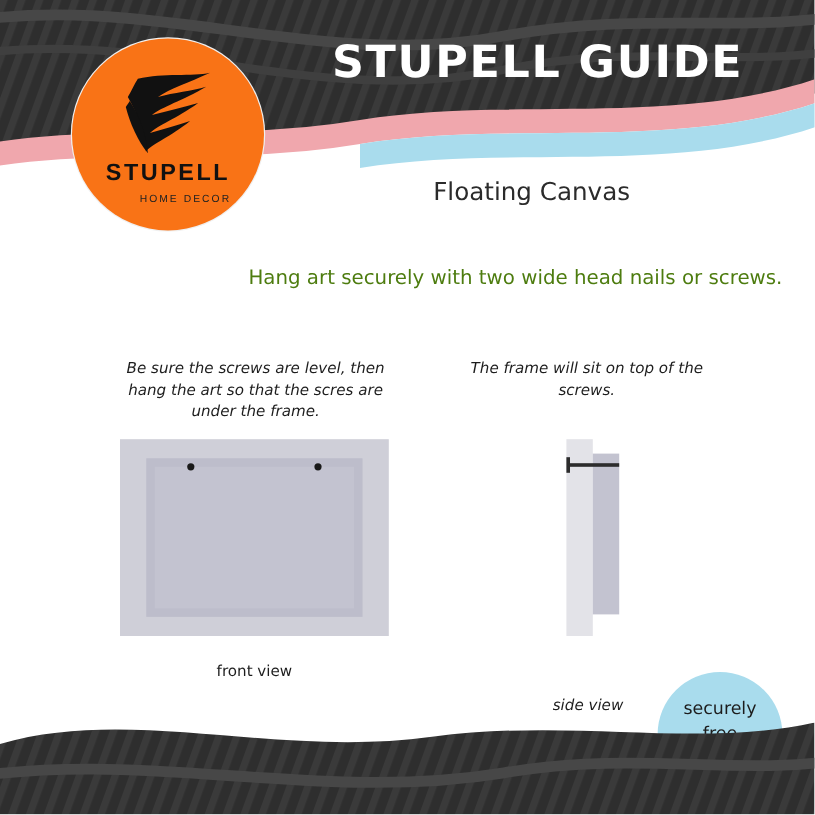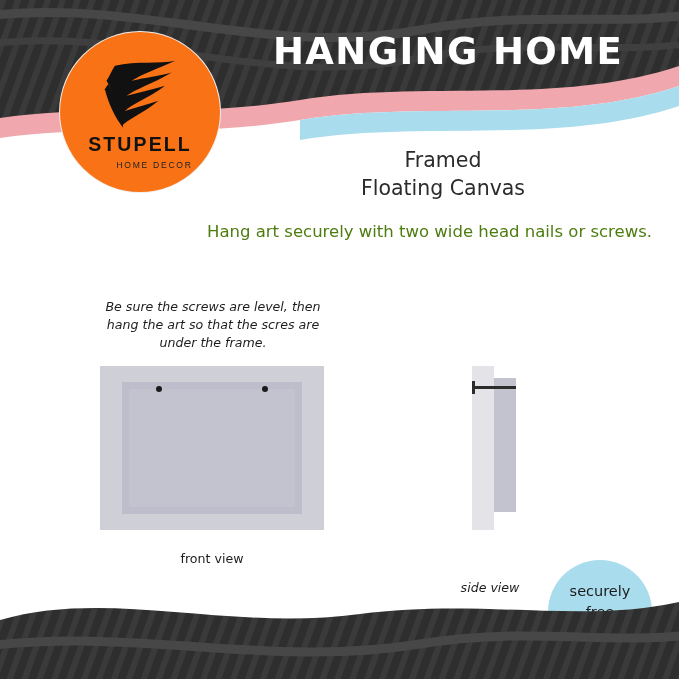--- a/index.html
+++ b/index.html
@@ -254,30 +254,30 @@
 
   <div class="logo-circle">
     <svg class="logo-mark" viewBox="0 0 100 86">
       <path d="M20,8 C46,2 74,6 92,2 C70,12 52,18 40,26 C56,22 74,20 88,16 C64,30 44,36 34,44 C50,40 66,36 80,32 C58,48 40,54 32,62 C46,58 60,54 72,50 C52,66 36,72 28,80 C26,60 18,40 10,26 C14,20 16,14 20,8 Z" fill="#111111"></path>
       <path d="M12,30 C22,46 28,62 30,82 C20,70 12,52 8,36 Z" fill="#111111"></path>
     </svg>
     <div class="logo-name">STUPELL</div>
     <div class="logo-sub">HOME DECOR</div>
   </div>
 
-  <div class="header-title">HANGING HOME</div>
+  <div class="header-title">STUPELL GUIDE</div>
 
   <div class="product-name">
-    <div>Framed</div>
     <div>Floating Canvas</div>
   </div>
 
   <div class="instruction">Hang art securely with two wide head nails or screws.</div>
 
   <div class="caption caption-left">Be sure the screws are level, then hang the art so that the scres are under the frame.</div>
+  <div class="caption caption-right">The frame will sit on top of the screws.</div>
 
   <div class="front-view">
     <div class="front-view-inner"></div>
     <div class="screw-dot screw-left"></div>
     <div class="screw-dot screw-right"></div>
   </div>
 
   <div class="side-wall"></div>
   <div class="side-frame"></div>
   <div class="side-screw"></div>

